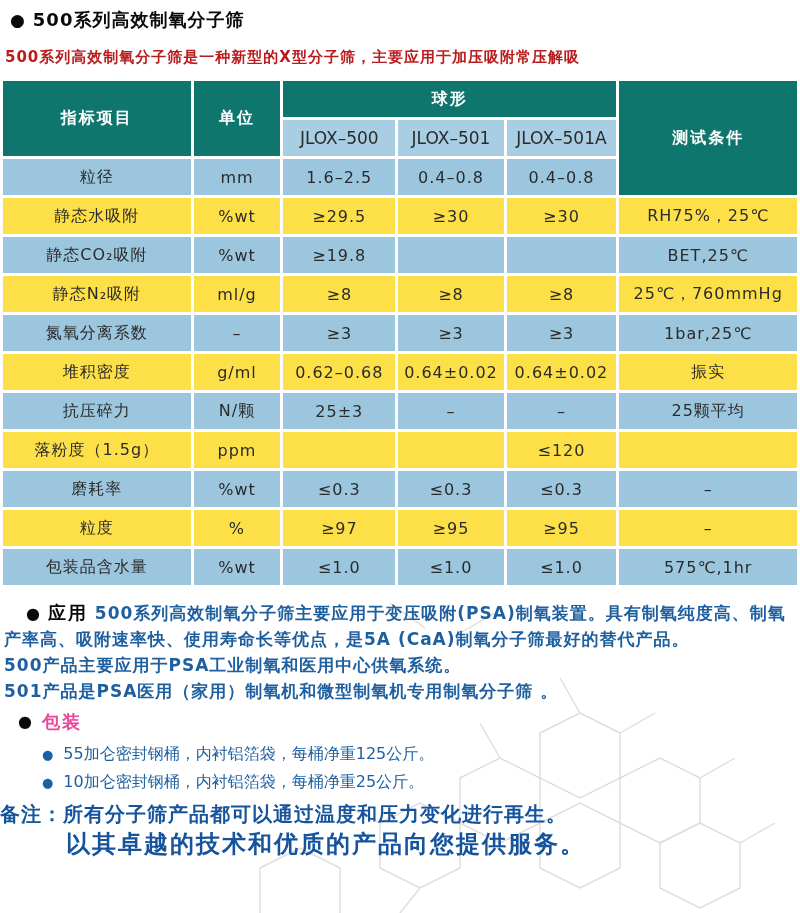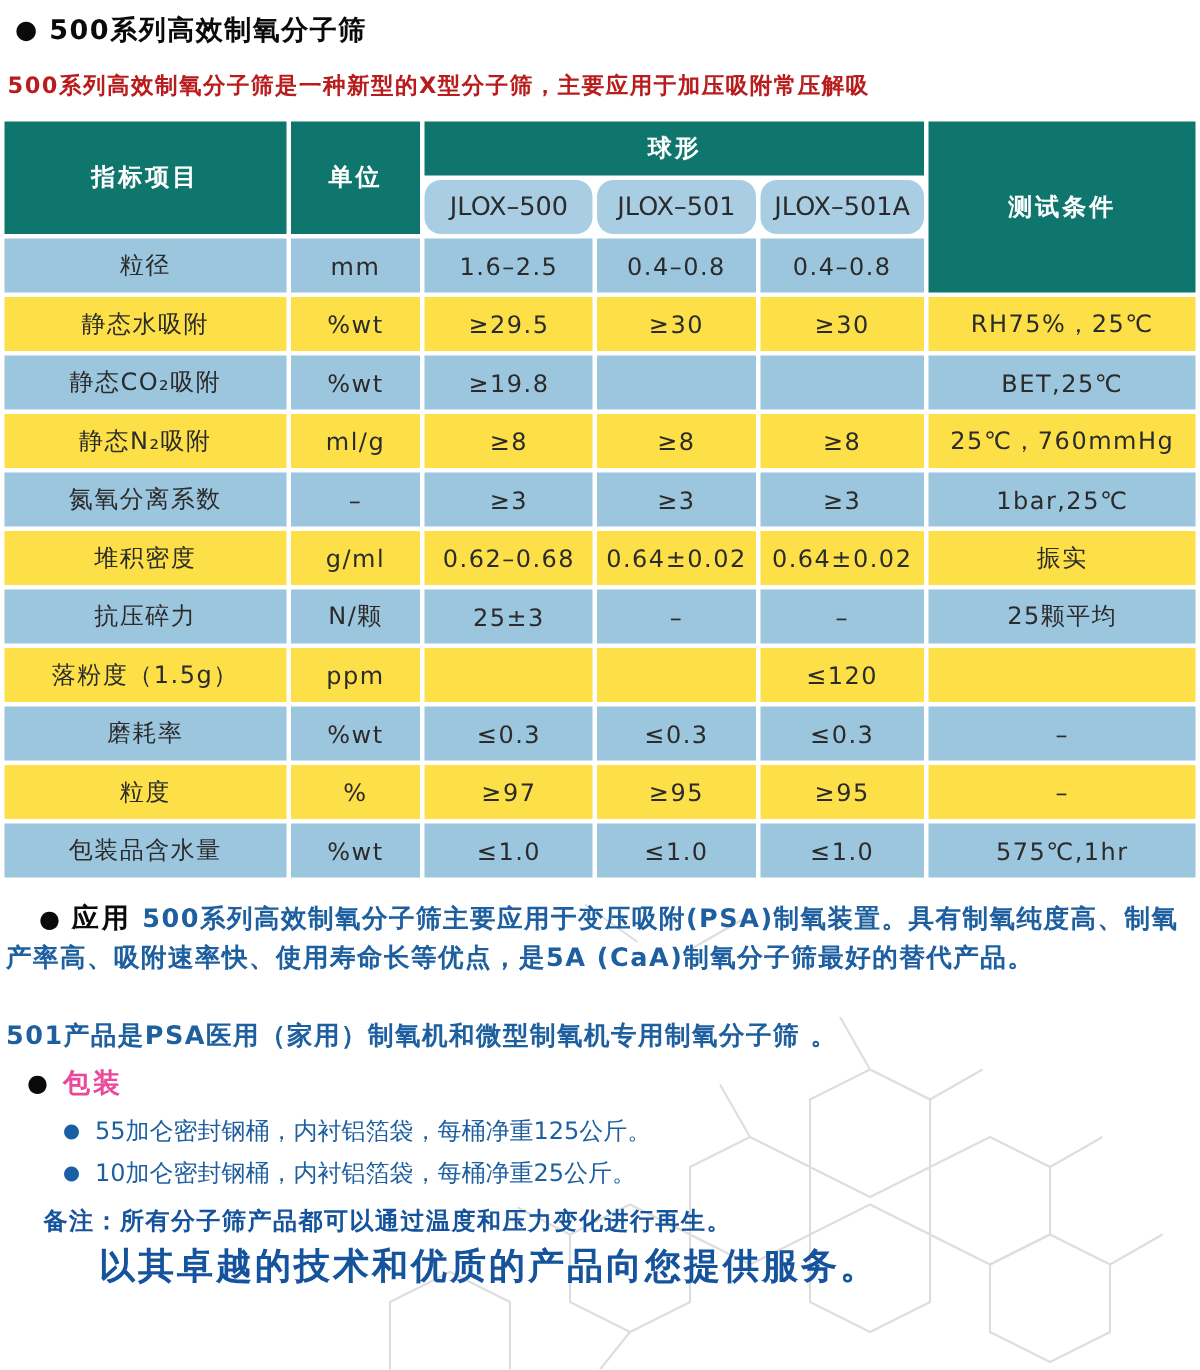--- a/index.html
+++ b/index.html
@@ -69,21 +69,20 @@
     color: #ffffff;
     font-weight: bold;
     font-size: 16px;
     letter-spacing: 2px;
   }
   th.sub {
     background: #a9cee4;
     color: #2b2b2b;
     font-size: 17px;
     letter-spacing: 0;
-    border-radius: 11px;
   }
   td { font-size: 16px; color: #2b2b2b; letter-spacing: 1px; }
   tr.light td { background: #fde047; }
   tr.medium td { background: #9cc6de; }
 
   
   .app {
     margin: 12px 0 0 4px;
     font-size: 17px;
     line-height: 26px;
@@ -109,21 +108,21 @@
     align-items: center;
     gap: 10px;
     line-height: 28px;
     font-size: 16px;
     color: #1e5f9f;
   }
   .bullet-blue { color: #1a5ea6; font-size: 13px; line-height: 1; }
 
   
   .notes { margin: 4px 0 0 0; color: #15539c; font-weight: bold; }
-  .note { font-size: 16px; line-height: 28px; letter-spacing: 1px; white-space: nowrap; padding-left: 29px; }
+  .note { font-size: 20px; line-height: 28px; letter-spacing: 1px; white-space: nowrap; }
   .slogan {
     font-size: 24px;
     line-height: 32px;
     margin-left: 66px;
     letter-spacing: 2px;
     white-space: nowrap;
   }
 </style>
 </head>
 <body>
@@ -270,21 +269,21 @@
         <td>575℃,1hr</td>
       </tr>
     </tbody>
   </table>
 
   <p class="app">
     <span class="bullet-black sm lead-bullet">●</span>
     <strong>应用</strong>
     <span>500系列高效制氧分子筛主要应用于变压吸附(PSA)制氧装置。具有制氧纯度高、制氧</span><br>
     <span>产率高、吸附速率快、使用寿命长等优点，是5A (CaA)制氧分子筛最好的替代产品。</span><br>
-    <br>
+    <span>500产品主要应用于PSA工业制氧和医用中心供氧系统。</span><br>
     <span>501产品是PSA医用（家用）制氧机和微型制氧机专用制氧分子筛 。</span>
   </p>
 
   <div class="pack-heading">
     <span class="bullet-black sm">●</span>
     <strong>包装</strong>
   </div>
   <ul class="pack-items">
     <li>
       <span class="bullet-blue">●</span>

